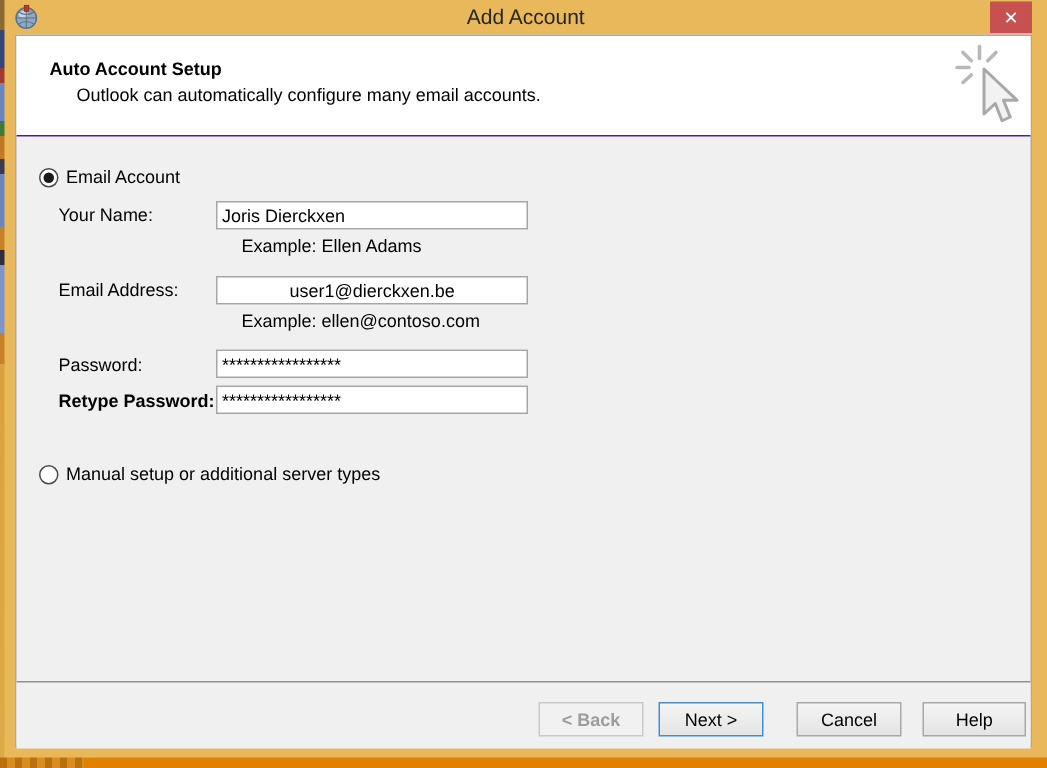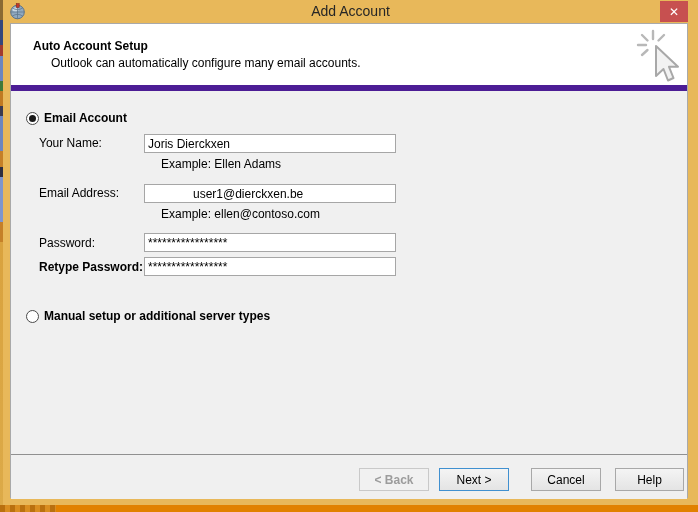--- a/index.html
+++ b/index.html
@@ -59,36 +59,36 @@
     font-family: "DejaVu Sans", sans-serif;
   }
 
   
   .client {
     position: absolute; left: 10px; top: 23px; width: 678px; height: 475px;
     background: #f0f0f0; border: 1px solid #a9a9a9;
   }
   .wiz-header {
     position: absolute; left: 0; top: 0; width: 100%; height: 67px;
-    background: #ffffff; border-bottom: 6px solid #4c1d95;
+    background: #ffffff; border-bottom: 1px solid #4c1d95;
   }
   .wiz-header-title {
     position: absolute; left: 22px; top: 15px;
     font-size: 12px; font-weight: bold;
   }
   .wiz-header-subtitle {
     position: absolute; left: 40px; top: 32px; font-size: 12px;
   }
   .wand-icon { position: absolute; left: 625px; top: 4px; width: 46px; height: 60px; }
 
   .label { position: absolute; font-size: 12px; line-height: 15px; }
-  .bold { font-weight: bold; }
+  .bold { font-weight: normal; }
 
   .text-input {
-    position: absolute; width: 252px; height: 19px;
+    position: absolute; width: 208px; height: 19px;
     border: 1px solid #a6a6a6; background: #fff;
     font-family: "Liberation Sans", sans-serif; font-size: 12px;
     padding: 0 3px; color: #000;
   }
 
   .radio {
     position: absolute; width: 13px; height: 13px; border-radius: 50%;
     border: 1px solid #4a4a4a; background: #fff; cursor: pointer;
   }
   .radio.selected::after {

